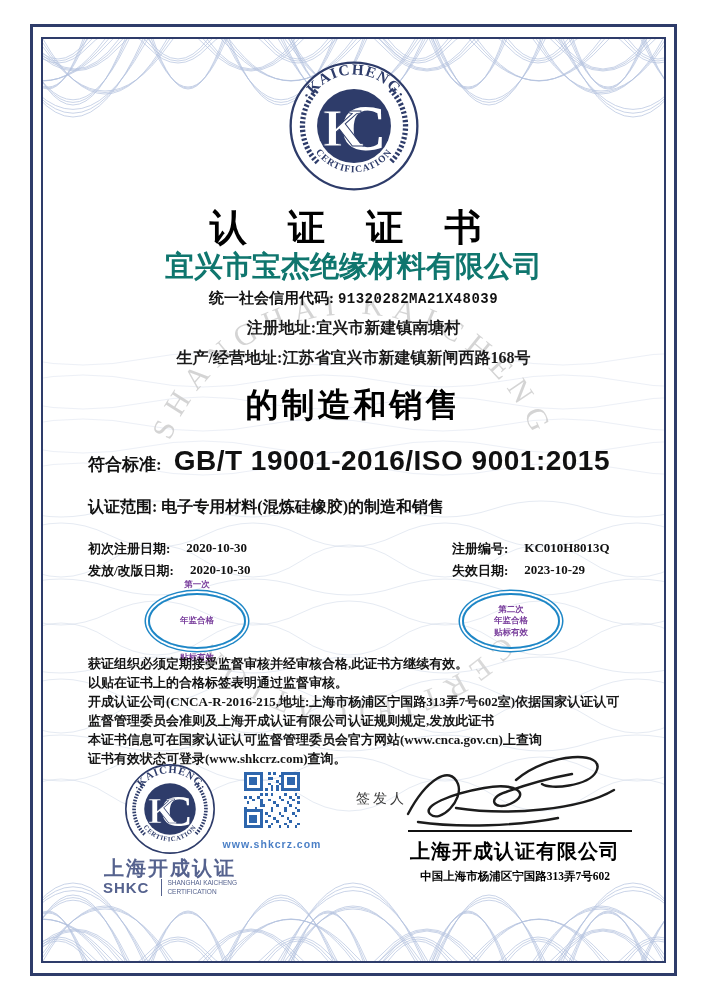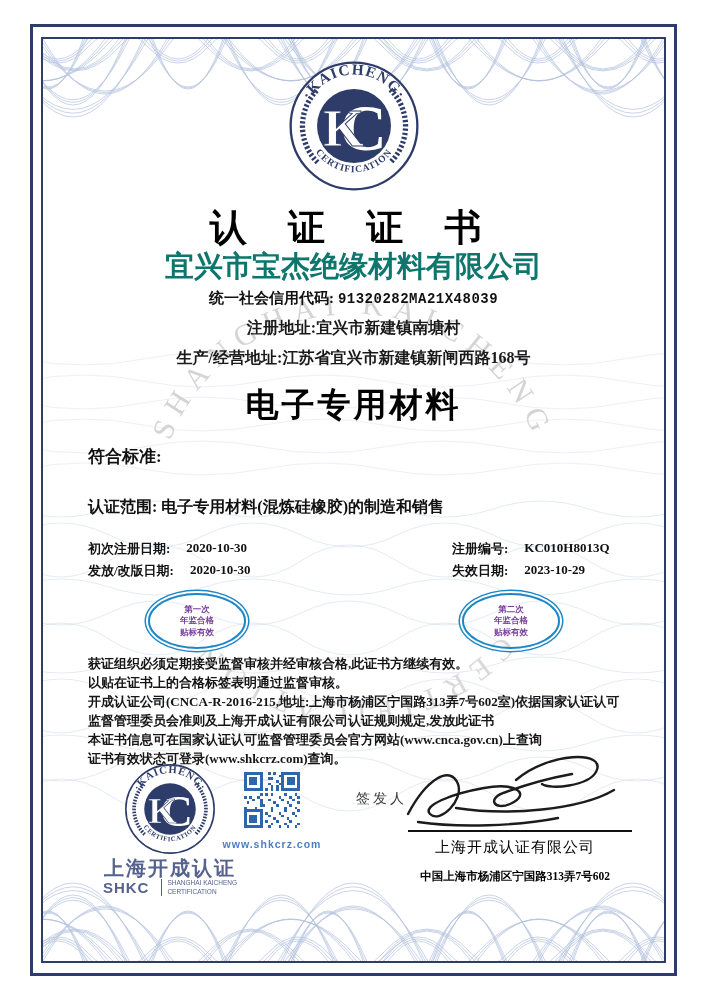--- a/index.html
+++ b/index.html
@@ -45,21 +45,21 @@
     font-size:20px;font-weight:bold;letter-spacing:2px;color:#55628e;}
   .brand-row{position:absolute;left:100px;top:879px;width:140px;display:flex;align-items:center;justify-content:center;gap:12px;color:#55628e;}
   .brand-abbr{font-size:15px;font-weight:bold;letter-spacing:1px;font-family:"Liberation Sans",sans-serif;}
   .brand-en{border-left:1px solid #55628e;padding-left:5px;font-size:6.5px;line-height:1.3;
     font-family:"Liberation Sans",sans-serif;text-transform:uppercase;text-align:left;}
   .qr-caption{position:absolute;left:216px;top:838px;width:112px;text-align:center;
     font-size:10.5px;letter-spacing:1px;color:#4a7fc6;font-family:"Liberation Sans",sans-serif;font-weight:bold;}
   .signer{position:absolute;left:356px;top:790px;font-size:14px;letter-spacing:3px;color:#3a3a3a;}
   .sig-line{position:absolute;left:408px;top:830px;width:224px;border-top:2px solid #111;}
   .issuer-name{position:absolute;left:398px;top:838px;width:234px;text-align:center;
-    font-size:15px;font-weight:normal;letter-spacing:1px;color:#000;}
+    font-size:20px;font-weight:bold;letter-spacing:1px;color:#000;}
   .issuer-addr{position:absolute;left:370px;top:869px;width:290px;text-align:center;
     font-size:11.5px;font-weight:700;color:#000;}
 </style>
 </head>
 <body>
 
 <div class="cert">
 
   <svg id="bg-svg" width="621" height="922" viewBox="0 0 621 922">
     <g id="guilloche-paths">
@@ -160,24 +160,25 @@
     <div class="company">宜兴市宝杰绝缘材料有限公司</div>
 
     <div class="credit">
       <span class="lbl">统一社会信用代码:</span>
       <span class="val">91320282MA21X48039</span>
     </div>
 
     <div class="addr" style="top:318px;">注册地址:宜兴市新建镇南塘村</div>
     <div class="addr" style="top:348px;">生产/经营地址:江苏省宜兴市新建镇新闸西路168号</div>
 
-    <div class="system">电子专用材料</div>
+    <div class="system">的制造和销售</div>
 
     <div class="standard-row">
       <span class="lbl">符合标准:</span>
+      <span class="val">GB/T 19001-2016/ISO 9001:2015</span>
     </div>
 
     <div class="scope-row">
       <span class="lbl">认证范围:</span>
       <span class="val">电子专用材料(混炼硅橡胶)的制造和销售</span>
     </div>
 
     <div class="kv" style="left:88px;top:540px;">
       <span>初次注册日期:</span>
       <span>2020-10-30</span>
@@ -188,21 +189,21 @@
     </div>
     <div class="kv" style="left:452px;top:540px;">
       <span>注册编号:</span>
       <span>KC010H8013Q</span>
     </div>
     <div class="kv" style="left:452px;top:562px;">
       <span>失效日期:</span>
       <span>2023-10-29</span>
     </div>
 
-    <div class="stamp" style="left:148px;top:593px;">
+    <div class="stamp" style="left:148px;top:593px;gap:25px;">
       <div>第一次</div>
       <div>年监合格</div>
       <div>贴标有效</div>
     </div>
     <div class="stamp" style="left:462px;top:593px;">
       <div>第二次</div>
       <div>年监合格</div>
       <div>贴标有效</div>
     </div>
 

